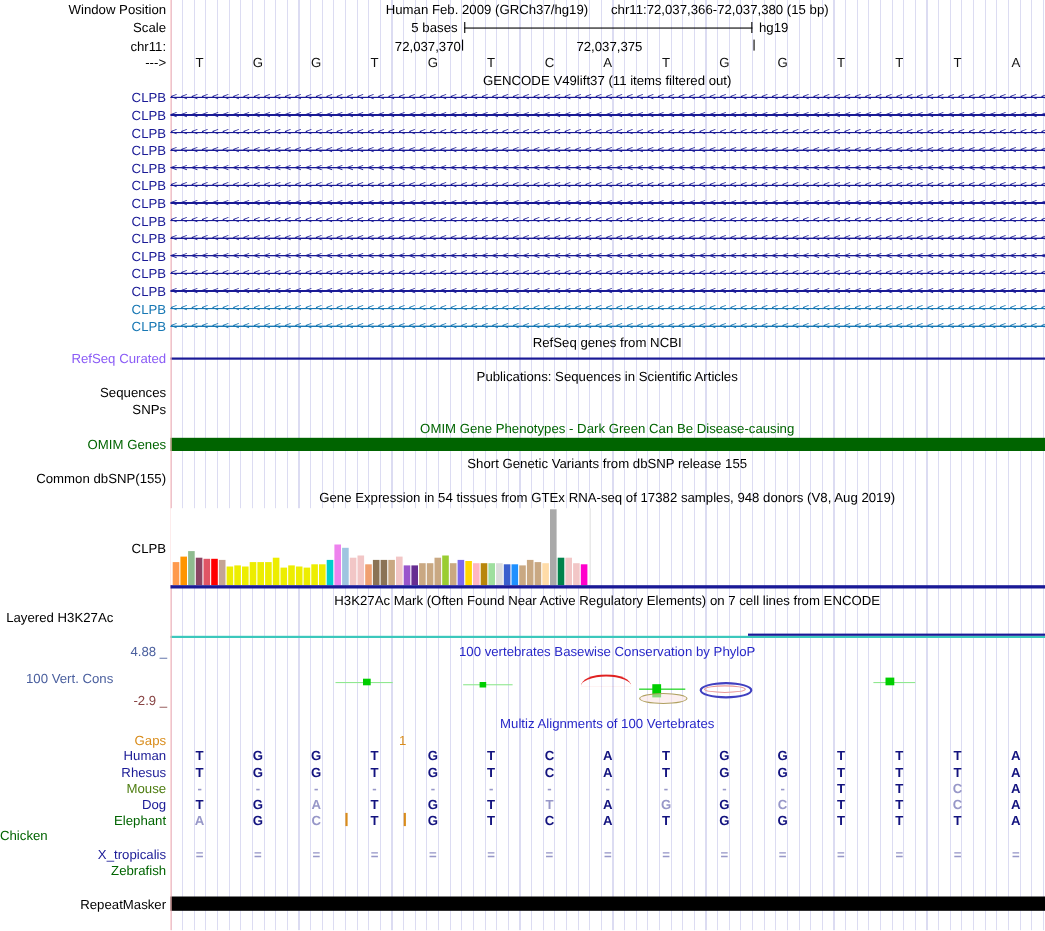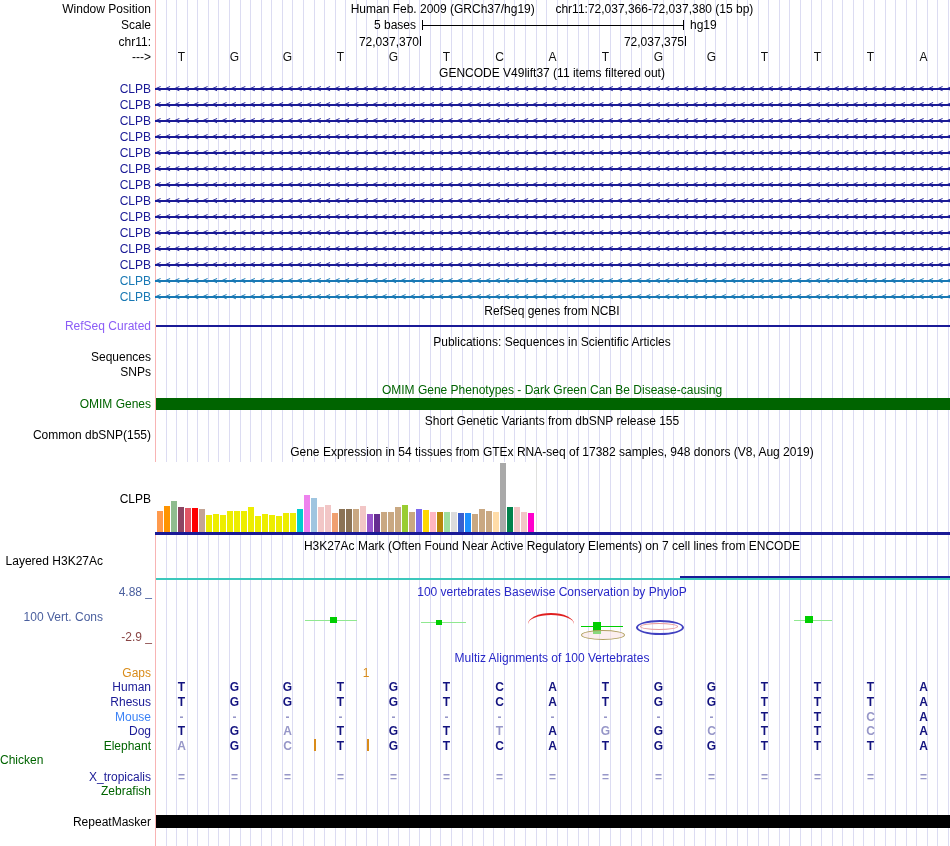--- a/index.html
+++ b/index.html
@@ -34,21 +34,21 @@
   <div class="lbl" style="top:18px">Scale</div>
   <div class="abs" style="left:256px;top:18px;width:160px;text-align:right">5 bases</div>
   <div class="abs" style="left:422px;top:25px;width:262px;height:1px;background:#000"></div>
   <div class="abs" style="left:422px;top:20px;width:1px;height:10px;background:#000"></div>
   <div class="abs" style="left:683px;top:20px;width:1px;height:10px;background:#000"></div>
   <div class="abs" style="left:690px;top:18px">hg19</div>
 
   <div class="lbl" style="top:35px">chr11:</div>
   <div class="abs" style="left:259px;top:35px;width:160px;text-align:right">72,037,370</div>
   <div class="tick" style="left:420px;top:36px"></div>
-  <div class="abs" style="left:524px;top:35px;width:160px;text-align:right">72,037,375</div>
+  <div class="abs" style="left:524px;top:35px;width:160px;text-align:left">72,037,375</div>
   <div class="tick" style="left:685px;top:36px"></div>
 
   <div class="lbl" style="top:50px">---&gt;</div>
   <div id="base-row"></div>
 
   <div class="title" style="top:66px">GENCODE V49lift37 (11 items filtered out)</div>
   <div id="gencode-rows"></div>
 
   <div class="title" style="top:304px">RefSeq genes from NCBI</div>
   <div class="lbl nv" style="top:319px">RefSeq Curated</div>
@@ -224,21 +224,21 @@
     <div style="position: absolute; left: 420px; top: 695px; width: 53px; text-align: center; font-weight: bold; color: rgb(19, 19, 127); z-index: 2;">T</div>
     <div style="position: absolute; left: 473px; top: 695px; width: 53px; text-align: center; font-weight: bold; color: rgb(19, 19, 127); z-index: 2;">C</div>
     <div style="position: absolute; left: 526px; top: 695px; width: 53px; text-align: center; font-weight: bold; color: rgb(19, 19, 127); z-index: 2;">A</div>
     <div style="position: absolute; left: 579px; top: 695px; width: 53px; text-align: center; font-weight: bold; color: rgb(19, 19, 127); z-index: 2;">T</div>
     <div style="position: absolute; left: 632px; top: 695px; width: 53px; text-align: center; font-weight: bold; color: rgb(19, 19, 127); z-index: 2;">G</div>
     <div style="position: absolute; left: 685px; top: 695px; width: 53px; text-align: center; font-weight: bold; color: rgb(19, 19, 127); z-index: 2;">G</div>
     <div style="position: absolute; left: 738px; top: 695px; width: 53px; text-align: center; font-weight: bold; color: rgb(19, 19, 127); z-index: 2;">T</div>
     <div style="position: absolute; left: 791px; top: 695px; width: 53px; text-align: center; font-weight: bold; color: rgb(19, 19, 127); z-index: 2;">T</div>
     <div style="position: absolute; left: 844px; top: 695px; width: 53px; text-align: center; font-weight: bold; color: rgb(19, 19, 127); z-index: 2;">T</div>
     <div style="position: absolute; left: 897px; top: 695px; width: 53px; text-align: center; font-weight: bold; color: rgb(19, 19, 127); z-index: 2;">A</div>
-    <div style="position: absolute; left: 0px; top: 710px; width: 151px; text-align: right; color: #3b82f6; z-index: 2;">Mouse</div>
+    <div style="position: absolute; left: 0px; top: 710px; width: 151px; text-align: right; color: #4d7c0f; z-index: 2;">Mouse</div>
     <div style="position: absolute; left: 155px; top: 710px; width: 53px; text-align: center; font-weight: bold; color: rgb(151, 151, 200); z-index: 2;">-</div>
     <div style="position: absolute; left: 208px; top: 710px; width: 53px; text-align: center; font-weight: bold; color: rgb(151, 151, 200); z-index: 2;">-</div>
     <div style="position: absolute; left: 261px; top: 710px; width: 53px; text-align: center; font-weight: bold; color: rgb(151, 151, 200); z-index: 2;">-</div>
     <div style="position: absolute; left: 314px; top: 710px; width: 53px; text-align: center; font-weight: bold; color: rgb(151, 151, 200); z-index: 2;">-</div>
     <div style="position: absolute; left: 367px; top: 710px; width: 53px; text-align: center; font-weight: bold; color: rgb(151, 151, 200); z-index: 2;">-</div>
     <div style="position: absolute; left: 420px; top: 710px; width: 53px; text-align: center; font-weight: bold; color: rgb(151, 151, 200); z-index: 2;">-</div>
     <div style="position: absolute; left: 473px; top: 710px; width: 53px; text-align: center; font-weight: bold; color: rgb(151, 151, 200); z-index: 2;">-</div>
     <div style="position: absolute; left: 526px; top: 710px; width: 53px; text-align: center; font-weight: bold; color: rgb(151, 151, 200); z-index: 2;">-</div>
     <div style="position: absolute; left: 579px; top: 710px; width: 53px; text-align: center; font-weight: bold; color: rgb(151, 151, 200); z-index: 2;">-</div>
     <div style="position: absolute; left: 632px; top: 710px; width: 53px; text-align: center; font-weight: bold; color: rgb(151, 151, 200); z-index: 2;">-</div>

